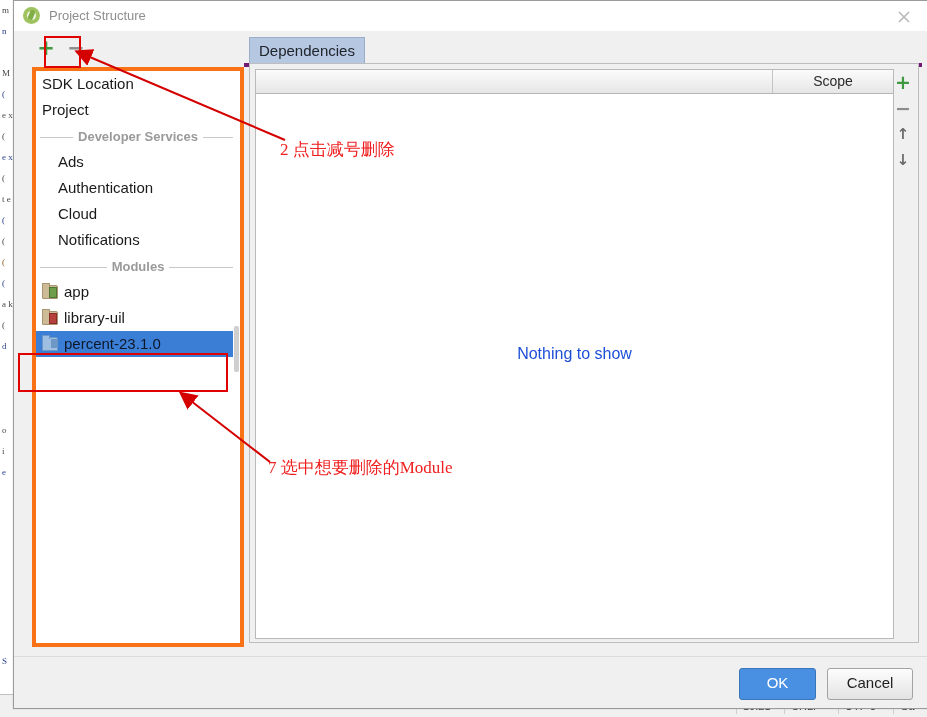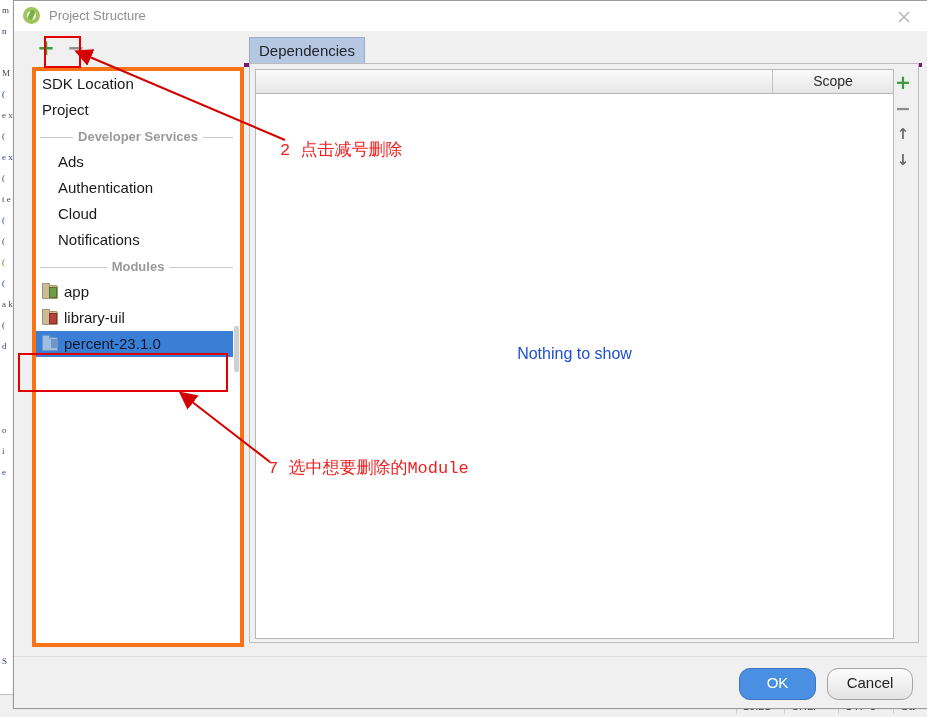--- a/index.html
+++ b/index.html
@@ -162,36 +162,36 @@
   #st-up{top:52px;} #st-up .g{color:#6b6b6b;font-size:15px;}
   #st-dn{top:78px;} #st-dn .g{color:#6b6b6b;font-size:15px;}
 
   
   #dlg-footer{
     position:absolute;left:0;top:655px;width:913px;height:51px;background:#f0f0f0;
     border-top:1px solid #dcdcdc;
   }
   .btn{
     position:absolute;top:11px;height:30px;line-height:28px;text-align:center;
-    font-size:15px;border-radius:11px;cursor:default;
+    font-size:15px;border-radius:3px;cursor:default;
   }
   #btn-ok{
     right:111px;width:75px;background:#4a90e2;border:1px solid #3b76b8;color:#ffffff;
   }
   #btn-cancel{
     right:14px;width:84px;background:linear-gradient(#fdfdfd,#e3e3e3);
     border:1px solid #a3a3a3;color:#1f1f1f;
   }
 
   
   #anno{position:absolute;left:0;top:0;width:927px;height:717px;pointer-events:none;}
   .anno-box{position:absolute;border:2px solid #e00000;}
   .anno-text{
     position:absolute;color:#f02020;font-size:17px;white-space:nowrap;
-    font-family:Liberation Mono, monospace;
+    font-family:Liberation Serif, serif;
   }
 </style>
 </head>
 <body>
 
 <div id="ide-bg">
   <div class="ide-gutter" id="ide-gutter">
       <div class="ide-line">m</div>
       <div class="ide-line blue">n</div>
       <div class="ide-line brown"></div>

